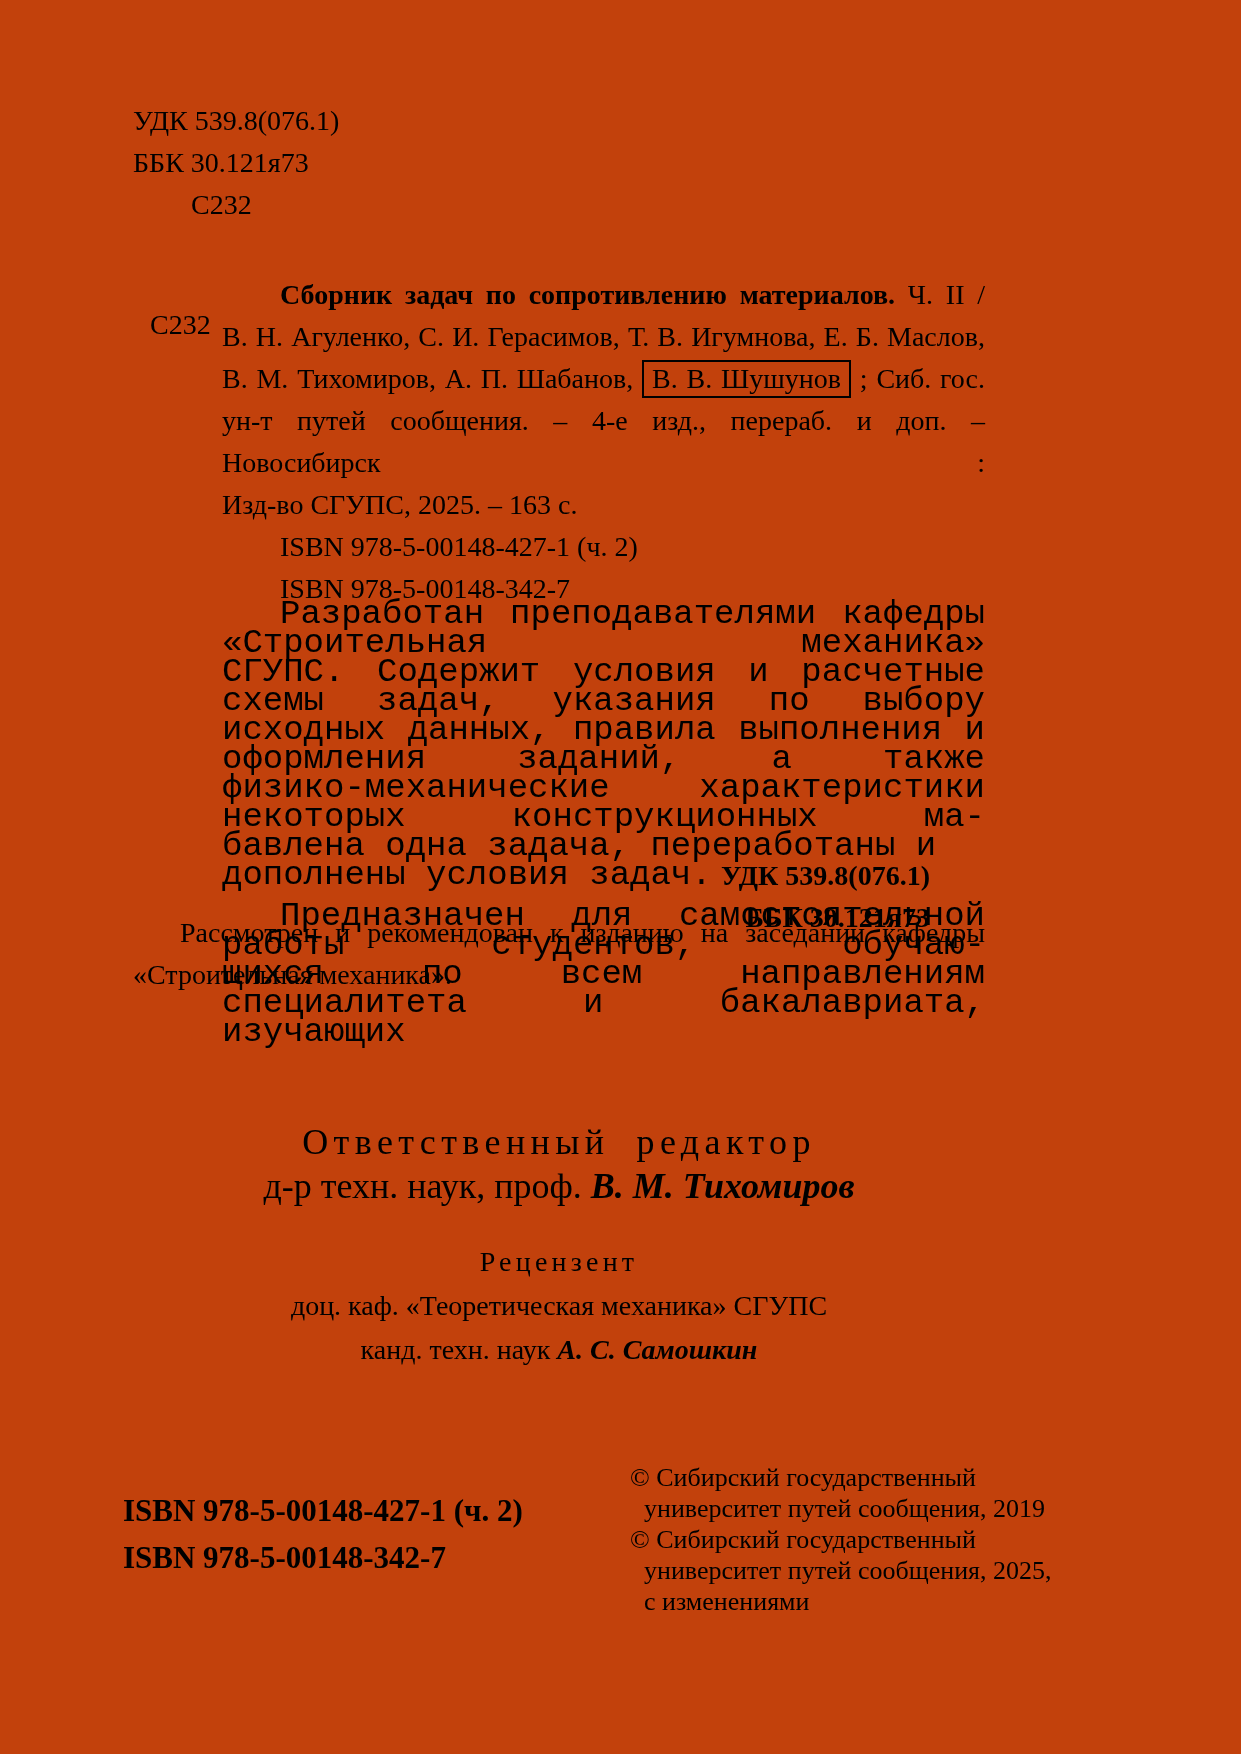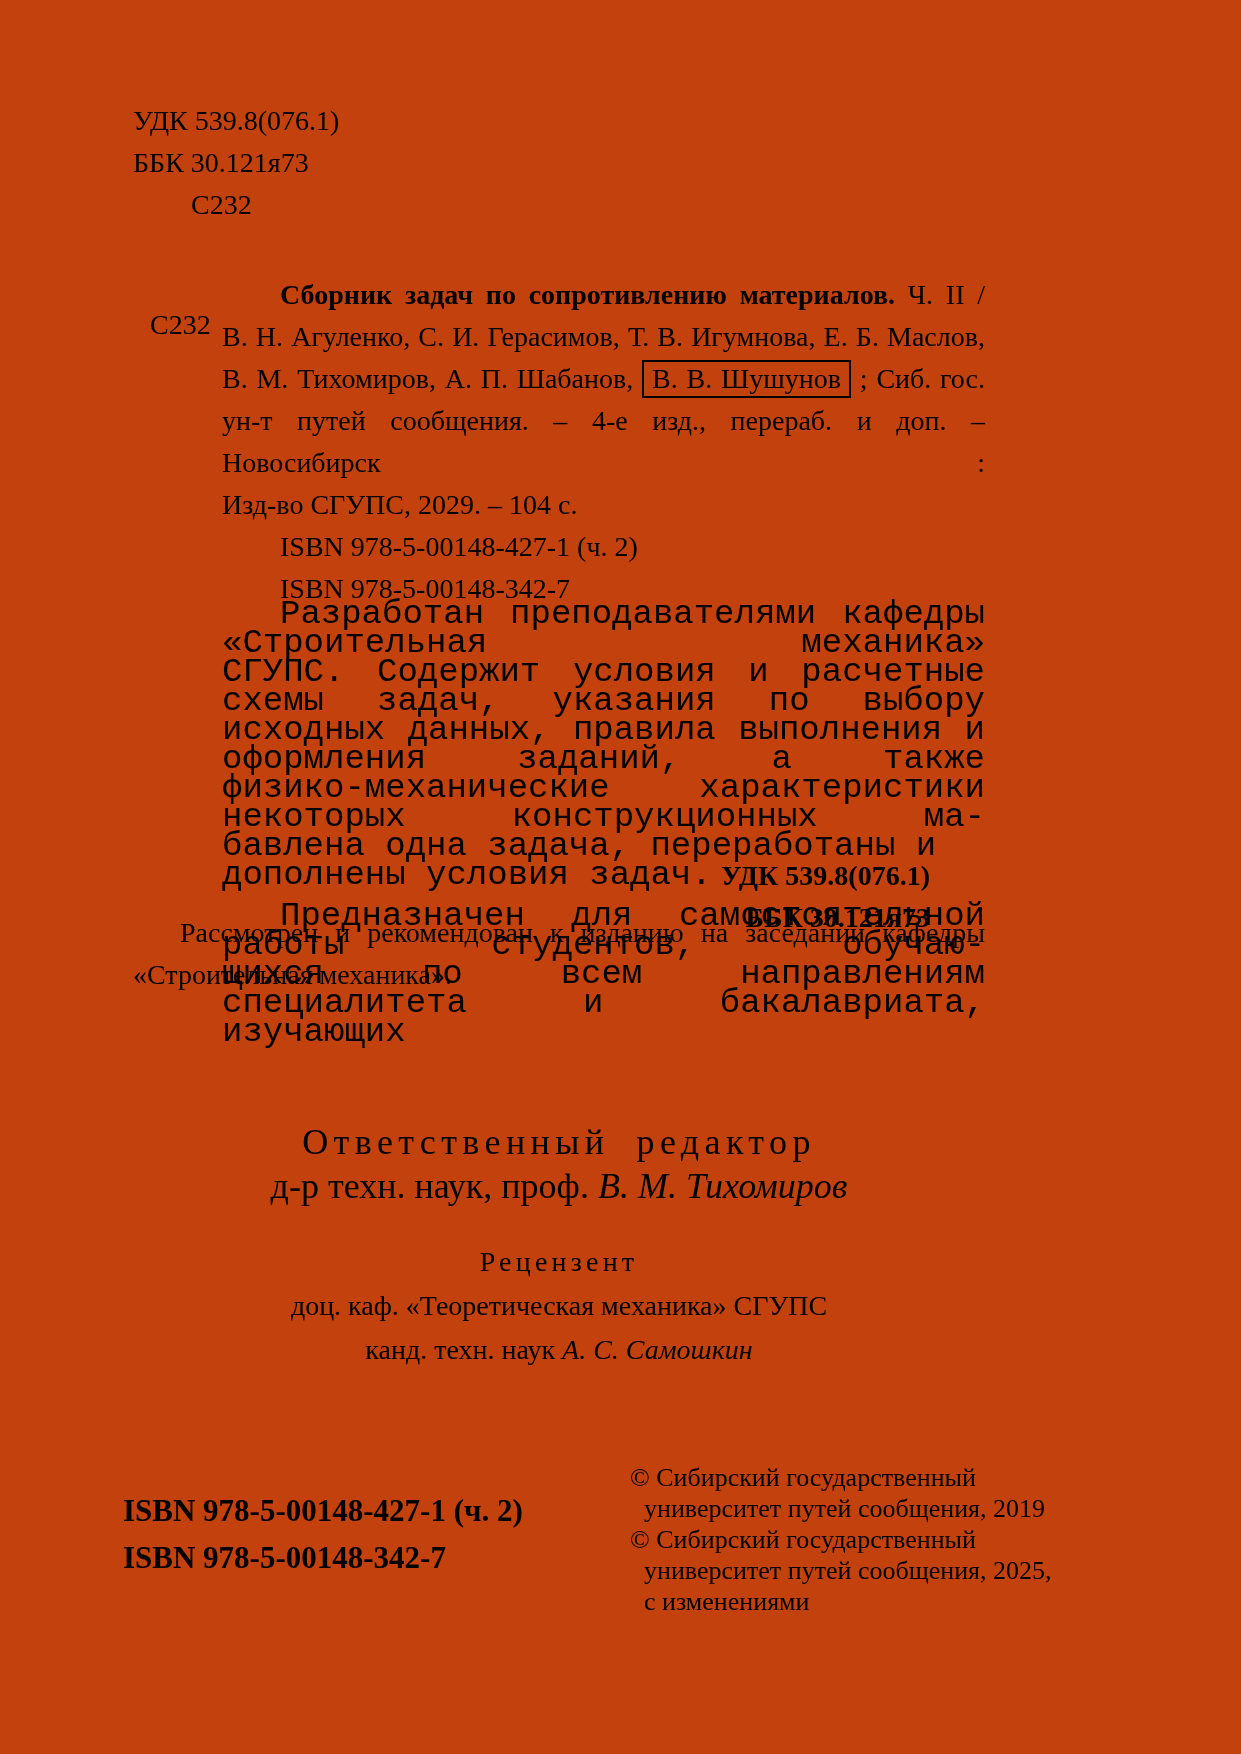--- a/index.html
+++ b/index.html
@@ -9,21 +9,21 @@
     height: 1754px;
     background: #c2410c;
     color: #000000;
     font-family: "Liberation Serif", "DejaVu Serif", serif;
     overflow: hidden;
   }
   .abs { position: absolute; }
   .line { min-height: 1em; }
   .j { text-align: justify; text-align-last: justify; text-justify: inter-word; }
   .b { font-weight: bold; }
-  .i { font-style: italic; }
+  .i { font-style: italic; font-weight: bold; }
   .nw { white-space: nowrap; }
   .ls { letter-spacing: 0.15em; word-spacing: 0.35em; }
 
   .top-codes {
     left: 133px; top: 100px;
     font-size: 28px; line-height: 42px;
   }
   .top-codes .code-indent { padding-left: 58px; }
 
   .biblio-label {
@@ -98,21 +98,21 @@
       <span class="b">Сборник задач по сопротивлению материалов.</span>
       <span>Ч. II /</span>
     </div>
     <div class="line j">В. Н. Агуленко, С. И. Герасимов, Т. В. Игумнова, Е. Б. Маслов,</div>
     <div class="line j">
       <span>В. М. Тихомиров, А. П. Шабанов,</span>
       <span class="boxed">В. В. Шушунов</span>
       <span>; Сиб. гос.</span>
     </div>
     <div class="line j">ун-т путей сообщения. – 4-е изд., перераб. и доп. – Новосибирск :</div>
-    <div class="line nw">Изд-во СГУПС, 2029. – 104 с.</div>
+    <div class="line nw">Изд-во СГУПС, 2025. – 163 с.</div>
     <div class="line nw pad58">ISBN 978-5-00148-427-1 (ч. 2)</div>
     <div class="line nw pad58">ISBN 978-5-00148-342-7</div>
   </div>
 
   <div class="abs annotation">
     <div class="line j ind58">Разработан преподавателями кафедры «Строительная механика»</div>
     <div class="line j">СГУПС. Содержит условия и расчетные схемы задач, указания по выбору</div>
     <div class="line j">исходных данных, правила выполнения и оформления заданий, а также</div>
     <div class="line j">физико-механические характеристики некоторых конструкционных ма-</div>
     <div class="line">бавлена одна задача, переработаны и дополнены условия задач.</div>

